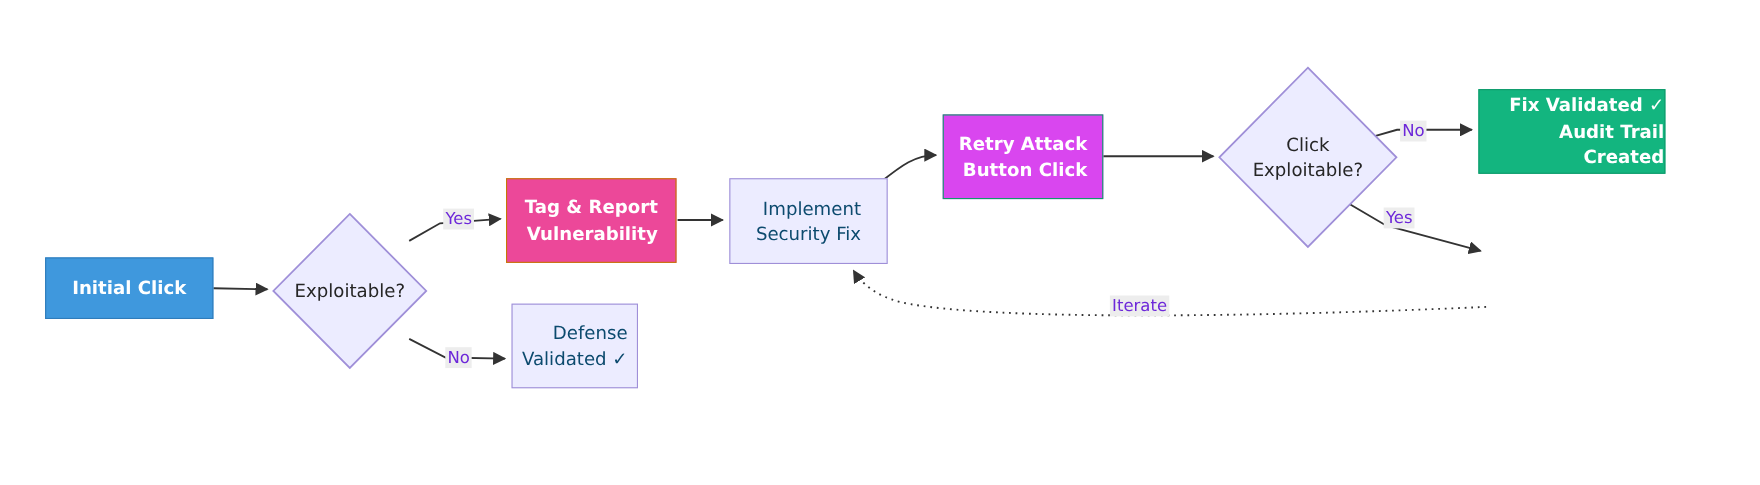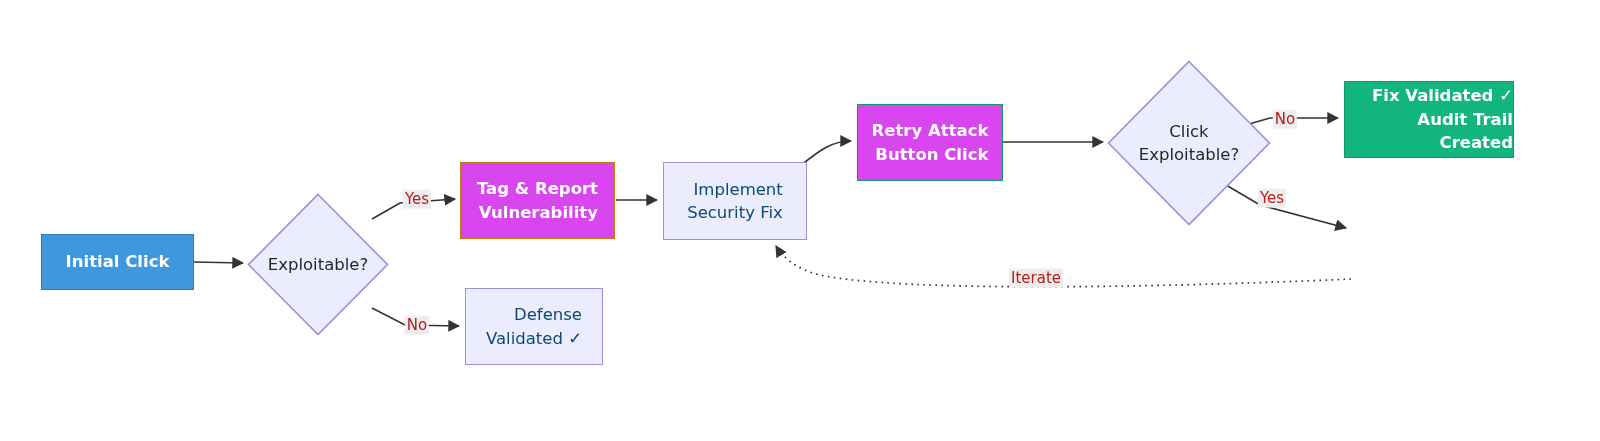--- a/index.html
+++ b/index.html
@@ -70,21 +70,21 @@
     justify-content: center;
     text-align: center;
     font-size: 16.5px;
     color: #262626;
     line-height: 1.42;
     white-space: pre-line;
   }
   .edge-label {
     position: absolute;
     background: #ededed;
-    color: #b91c1c;
+    color: #6d28d9;
     font-size: 15px;
     padding: 0px 2px;
     line-height: 1.25;
     transform: translate(-50%, -50%);
     white-space: nowrap;
   }
 </style>
 </head>
 <body>
 
@@ -125,26 +125,26 @@
     <span>Initial Click</span>
   </div>
 
   <div class="diamond-wrap" style="left:247px; top:193px; width:142px; height:143px;">
     <svg class="diamond-shape" viewBox="0 0 142 143">
       <polygon points="71,1.5 140.5,71.5 71,141.5 1.5,71.5" fill="#ececff" stroke="#9f8fd8" stroke-width="1.6"></polygon>
     </svg>
     <div class="diamond-label">Exploitable?</div>
   </div>
 
-  <div class="node rect filled" style="left:460px; top:162px; width:155px; height:77px; background:#d946ef; border-color:#c67706;">
+  <div class="node rect filled" style="left:460px; top:162px; width:155px; height:77px; background:#ec4899; border-color:#c67706;">
     <span>Tag &amp; Report
 Vulnerability</span>
   </div>
 
-  <div class="node rect lilac" style="left:465px; top:288px; width:138px; height:77px;">
+  <div class="node rect lilac" style="left:465px; top:276px; width:115px; height:77px;">
     <span>Defense
 Validated ✓</span>
   </div>
 
   <div class="node rect lilac" style="left:663px; top:162px; width:144px; height:78px;">
     <span>Implement
 Security Fix</span>
   </div>
 
   <div class="node rect filled" style="left:857px; top:104px; width:146px; height:77px; background:#d946ef; border-color:#0f9a6c;">

